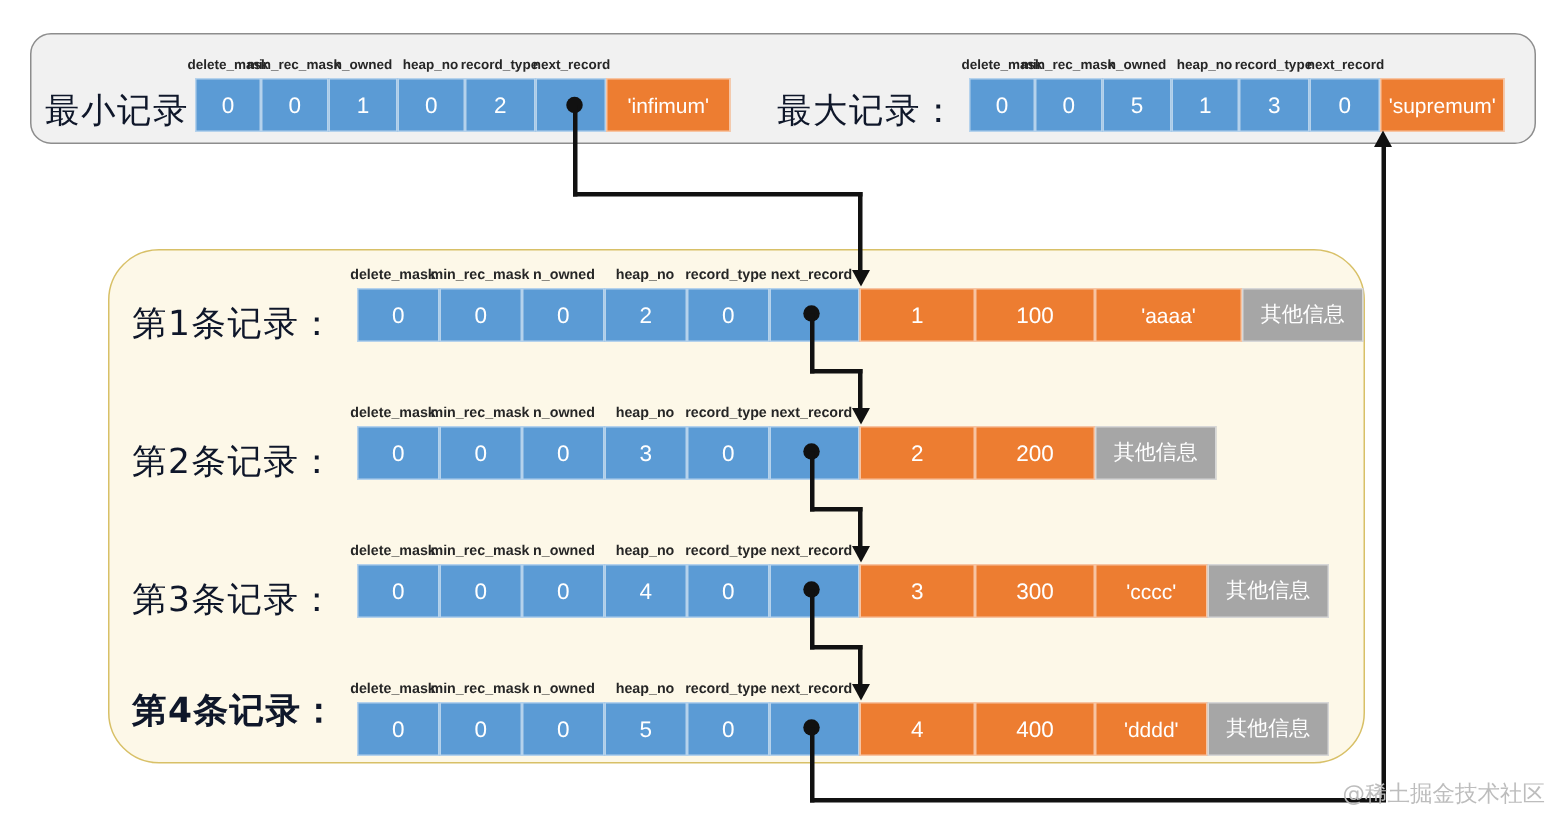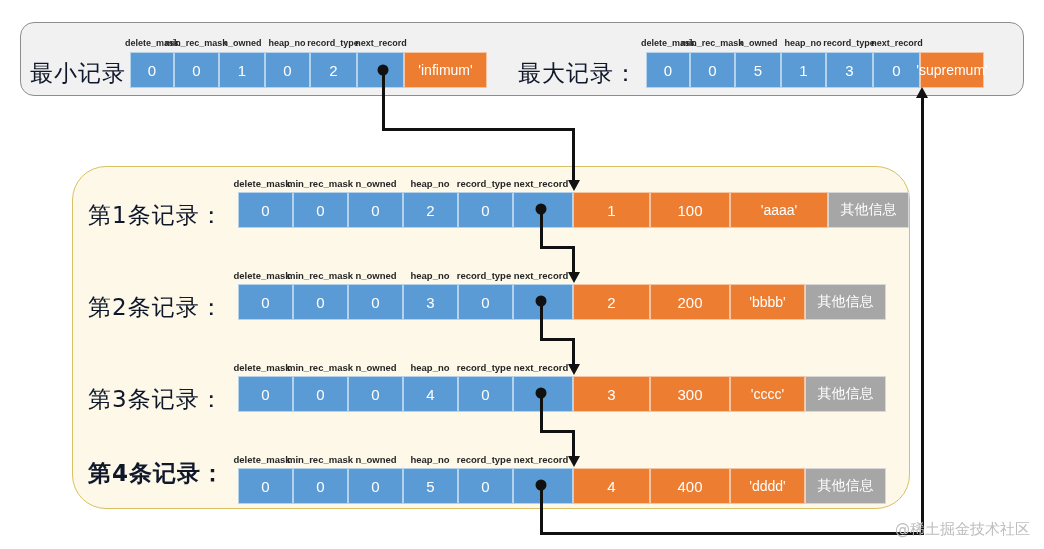--- a/index.html
+++ b/index.html
@@ -121,21 +121,21 @@
   <div class="hdr" style="left:849px;top:38px;">record_type</div>
   <div class="hdr" style="left:897px;top:38px;">next_record</div>
 
   <div class="strip" style="left:646px;top:52px;">
     <div class="cell c-blue" style="width:44px;">0</div>
     <div class="cell c-blue" style="width:45px;">0</div>
     <div class="cell c-blue" style="width:46px;">5</div>
     <div class="cell c-blue" style="width:45px;">1</div>
     <div class="cell c-blue" style="width:47px;">3</div>
     <div class="cell c-blue" style="width:47px;">0</div>
-    <div class="cell c-orange txt" style="width:64px;">'supremum'</div>
+    <div class="cell c-orange txt" style="width:83px;">'supremum'</div>
   </div>
 
   <div class="panel-bottom"></div>
 
   <div class="cn-label" style="left:88px;top:200px;">第1条记录：</div>
 
   <div class="hdr big" style="left:262px;top:178px;">delete_mask</div>
   <div class="hdr big" style="left:320px;top:178px;">min_rec_mask</div>
   <div class="hdr big" style="left:376px;top:178px;">n_owned</div>
   <div class="hdr big" style="left:430px;top:178px;">heap_no</div>
@@ -167,21 +167,20 @@
 
   <div class="strip" style="left:238px;top:284px;">
     <div class="cell c-blue" style="width:55px;">0</div>
     <div class="cell c-blue" style="width:55px;">0</div>
     <div class="cell c-blue" style="width:55px;">0</div>
     <div class="cell c-blue" style="width:55px;">3</div>
     <div class="cell c-blue" style="width:55px;">0</div>
     <div class="cell c-blue ptr" style="width:60px;"></div>
     <div class="cell c-orange" style="width:77px;">2</div>
     <div class="cell c-orange" style="width:80px;">200</div>
-    <div class="cell c-orange txt" style="width:75px;">'bbbb'</div>
     <div class="cell c-gray cn" style="width:81px;">其他信息</div>
   </div>
   <div class="dot" style="left:541px;top:301px;"></div>
 
   <div class="cn-label" style="left:88px;top:384px;text-align:center;">第3条记录：</div>
 
   <div class="hdr big" style="left:262px;top:362px;">delete_mask</div>
   <div class="hdr big" style="left:320px;top:362px;">min_rec_mask</div>
   <div class="hdr big" style="left:376px;top:362px;">n_owned</div>
   <div class="hdr big" style="left:430px;top:362px;">heap_no</div>

